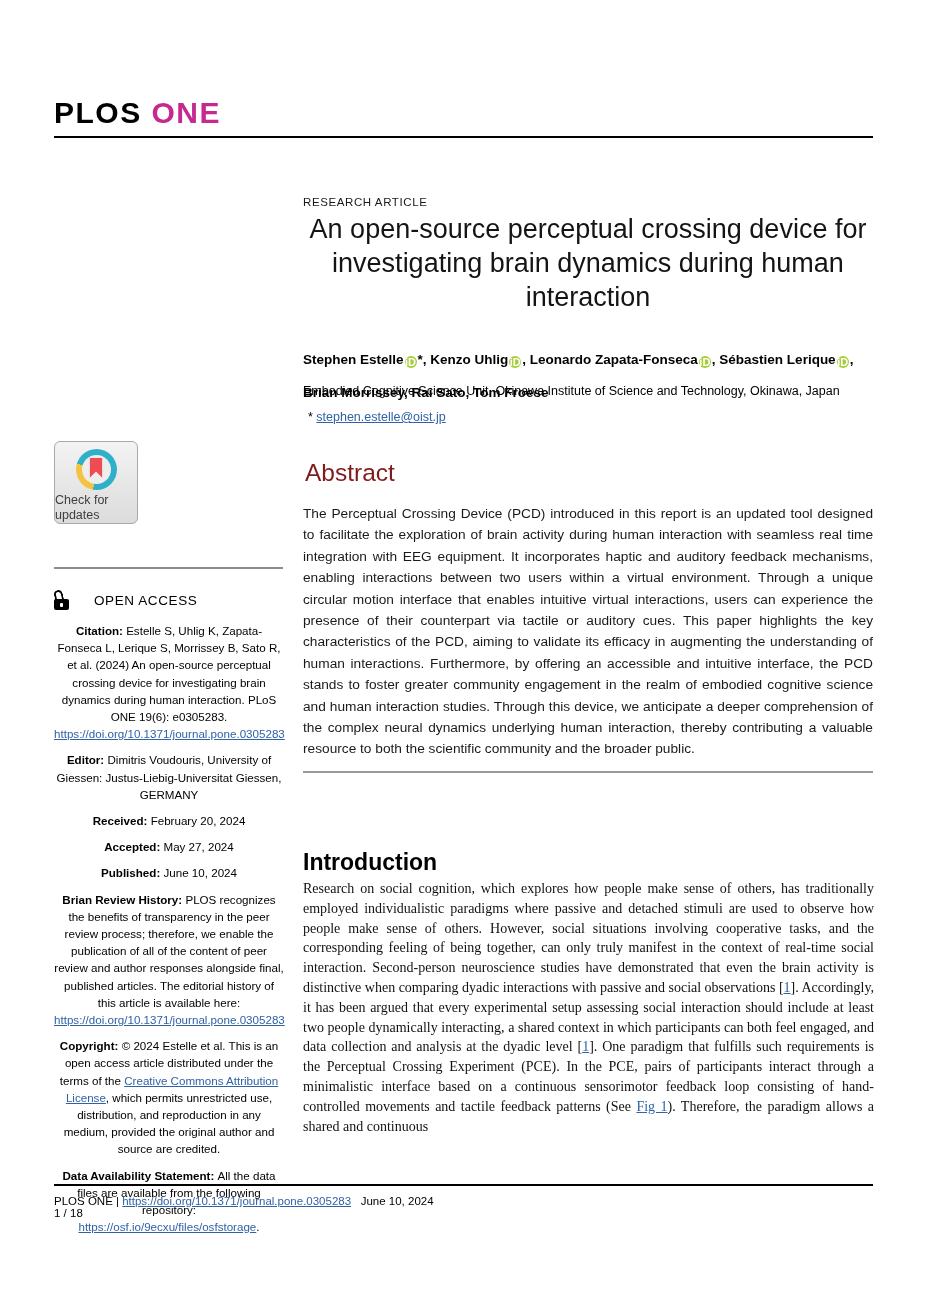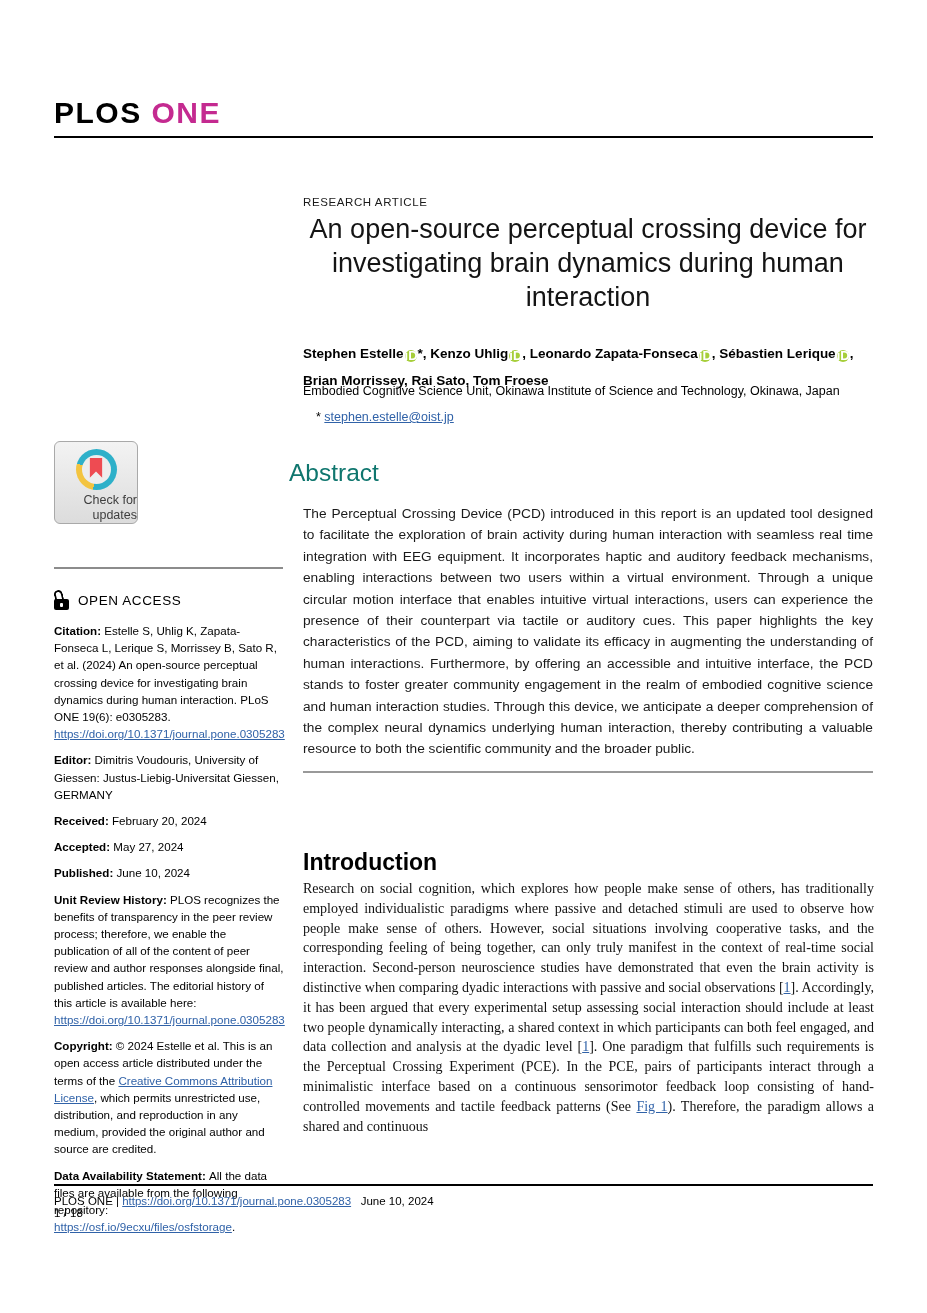--- a/index.html
+++ b/index.html
@@ -7,63 +7,63 @@
         font-family:"Liberation Sans",sans-serif;color:#1a1a1a;}
   .abs{position:absolute;}
 
   
   .logo{left:54px;top:96px;font-size:30px;font-weight:bold;letter-spacing:1.5px;color:#000;}
   .logo .one{color:#c42a90;margin-top:12px;}
   .header-rule{left:54px;top:136px;width:819px;height:2px;background:#000;}
 
   
   .cfu{left:54px;top:441px;width:84px;height:83px;border:1px solid #a9a9a9;border-radius:6px;
-       background:linear-gradient(#f3f3f3,#dcdcdc);text-align:right;box-sizing:border-box;cursor:pointer;}
+       background:linear-gradient(#f3f3f3,#dcdcdc);text-align:left;box-sizing:border-box;cursor:pointer;}
   .cfu-icon{width:41px;height:41px;border-radius:50%;margin:7px auto 3px auto;position:relative;
        background:conic-gradient(#2eb0c9 0deg 190deg,#f3c440 190deg 287deg,#2eb0c9 287deg 360deg);}
   .cfu-inner{position:absolute;inset:6px;background:#ededed;border-radius:50%;}
   .cfu-bm{position:absolute;left:50%;top:9px;transform:translateX(-50%);width:13px;height:20px;
        background:#ee4b52;clip-path:polygon(0 0,100% 0,100% 100%,50% 68%,0 100%);}
   .cfu-label{font-size:12.5px;line-height:14.5px;color:#3e3e3e;}
 
   
   .side-rule{left:54px;top:567px;width:229px;height:2px;background:#8c8c8c;}
-  .oa-row{left:54px;top:590px;display:flex;align-items:center;gap:8px;}
+  .oa-row{left:54px;top:590px;display:flex;align-items:center;gap:24px;}
   .lock{position:relative;width:16px;height:20px;}
   .lock-shackle{position:absolute;top:0;left:0;width:9px;height:10px;border:2.5px solid #000;
        border-bottom:none;border-radius:5px 5px 0 0;transform:rotate(-14deg);box-sizing:border-box;}
   .lock-body{position:absolute;bottom:0;left:0;width:15px;height:11px;background:#000;border-radius:2px;}
   .lock-hole{position:absolute;left:6px;bottom:3px;width:3px;height:4px;background:#fff;border-radius:1px;}
   .oa-label{font-size:13.5px;letter-spacing:0.6px;color:#000;}
   .side-col{left:54px;top:622px;width:230px;font-size:11.6px;line-height:17.2px;color:#000;}
-  .side-block{margin-bottom:9px;}
+  .side-block{margin-bottom:9px;text-align:center;}
   .side-block strong{font-weight:bold;}
 
   
   .kicker{left:303px;top:196px;font-size:11.5px;letter-spacing:0.6px;color:#1a1a1a;}
   .title{left:303px;top:212px;width:570px;font-size:27px;line-height:34px;font-weight:400;color:#141414;text-align:center;}
   .authors{left:303px;top:336px;width:570px;font-size:13.5px;line-height:17.5px;font-weight:bold;color:#000;}
   .affil{left:303px;top:384px;width:570px;font-size:12.5px;color:#000;}
-  .corr{left:316px;top:410px;width:570px;font-size:12.5px;color:#000;}
-  .abs-head{left:289px;top:459px;font-size:24.5px;font-weight:400;color:#0f766e;}
+  .corr{left:308px;top:410px;width:570px;font-size:12.5px;color:#000;}
+  .abs-head{left:305px;top:459px;font-size:24.5px;font-weight:400;color:#7f1d1d;}
   .abs-body{left:303px;top:503px;width:570px;font-size:13.7px;line-height:21.4px;text-align:justify;color:#1a1a1a;}
   .main-rule{left:303px;top:771px;width:570px;height:2px;background:#999;}
   .intro-head{left:303px;top:849px;font-size:23px;font-weight:bold;color:#000;}
   .intro-body{left:303px;top:879px;width:571px;font-family:Liberation Serif, serif;
        font-size:14px;line-height:19.8px;text-align:justify;color:#111;}
 
   
   .footer-rule{left:54px;top:1184px;width:819px;height:2px;background:#000;}
   .footer{left:54px;top:1195px;width:819px;display:flex;justify-content:space-between;
        font-size:11.5px;color:#000;flex-direction:column;}
 
   .lnk{color:#3062a8;text-decoration:underline;cursor:pointer;}
   .orcid{display:inline-block;width:12px;height:12px;border-radius:50%;background:#a6ce39;color:#fff;
-       font-size:13px;font-weight:bold;text-align:center;line-height:12px;vertical-align:baseline;
-       position:relative;top:1.5px;margin:12px 1px;cursor:pointer;}
+       font-size:11px;font-weight:bold;text-align:center;line-height:12px;vertical-align:baseline;
+       position:relative;top:1.5px;margin:18px 1px;cursor:pointer;}
 </style>
 </head>
 <body>
 
 <div class="page">
 
   <div class="abs logo"><span>PLOS </span><span class="one">ONE</span></div>
   <div class="abs header-rule"></div>
 
   <div class="abs cfu">
@@ -83,21 +83,21 @@
     </div>
     <div class="oa-label">OPEN ACCESS</div>
   </div>
 
   <div class="abs side-col">
     <div class="side-block"><strong>Citation: </strong>Estelle S, Uhlig K, Zapata-Fonseca L, Lerique S, Morrissey B, Sato R, et al. (2024) An open-source perceptual crossing device for investigating brain dynamics during human interaction. PLoS ONE 19(6): e0305283. <a class="lnk">https://doi.org/10.1371/journal.pone.0305283</a></div>
     <div class="side-block"><strong>Editor: </strong>Dimitris Voudouris, University of Giessen: Justus-Liebig-Universitat Giessen, GERMANY</div>
     <div class="side-block"><strong>Received: </strong>February 20, 2024</div>
     <div class="side-block"><strong>Accepted: </strong>May 27, 2024</div>
     <div class="side-block"><strong>Published: </strong>June 10, 2024</div>
-    <div class="side-block"><strong>Unit Review History: </strong>PLOS recognizes the benefits of transparency in the peer review process; therefore, we enable the publication of all of the content of peer review and author responses alongside final, published articles. The editorial history of this article is available here: <a class="lnk">https://doi.org/10.1371/journal.pone.0305283</a></div>
+    <div class="side-block"><strong>Brian Review History: </strong>PLOS recognizes the benefits of transparency in the peer review process; therefore, we enable the publication of all of the content of peer review and author responses alongside final, published articles. The editorial history of this article is available here: <a class="lnk">https://doi.org/10.1371/journal.pone.0305283</a></div>
     <div class="side-block"><strong>Copyright: </strong>© 2024 Estelle et al. This is an open access article distributed under the terms of the <a class="lnk">Creative Commons Attribution License</a>, which permits unrestricted use, distribution, and reproduction in any medium, provided the original author and source are credited.</div>
     <div class="side-block"><strong>Data Availability Statement: </strong>All the data files are available from the following repository: <a class="lnk">https://osf.io/9ecxu/files/osfstorage</a>.</div>
   </div>
 
   <div class="abs kicker">RESEARCH ARTICLE</div>
   <h1 class="abs title" style="margin:0;">An open-source perceptual crossing device for investigating brain dynamics during human interaction</h1>
   <div class="abs authors">Stephen Estelle<span class="orcid">iD</span>*, Kenzo Uhlig<span class="orcid">iD</span>, Leonardo Zapata-Fonseca<span class="orcid">iD</span>, Sébastien Lerique<span class="orcid">iD</span>, Brian Morrissey, Rai Sato, Tom Froese</div>
   <div class="abs affil">Embodied Cognitive Science Unit, Okinawa Institute of Science and Technology, Okinawa, Japan</div>
   <div class="abs corr">* <a class="lnk">stephen.estelle@oist.jp</a></div>
 

